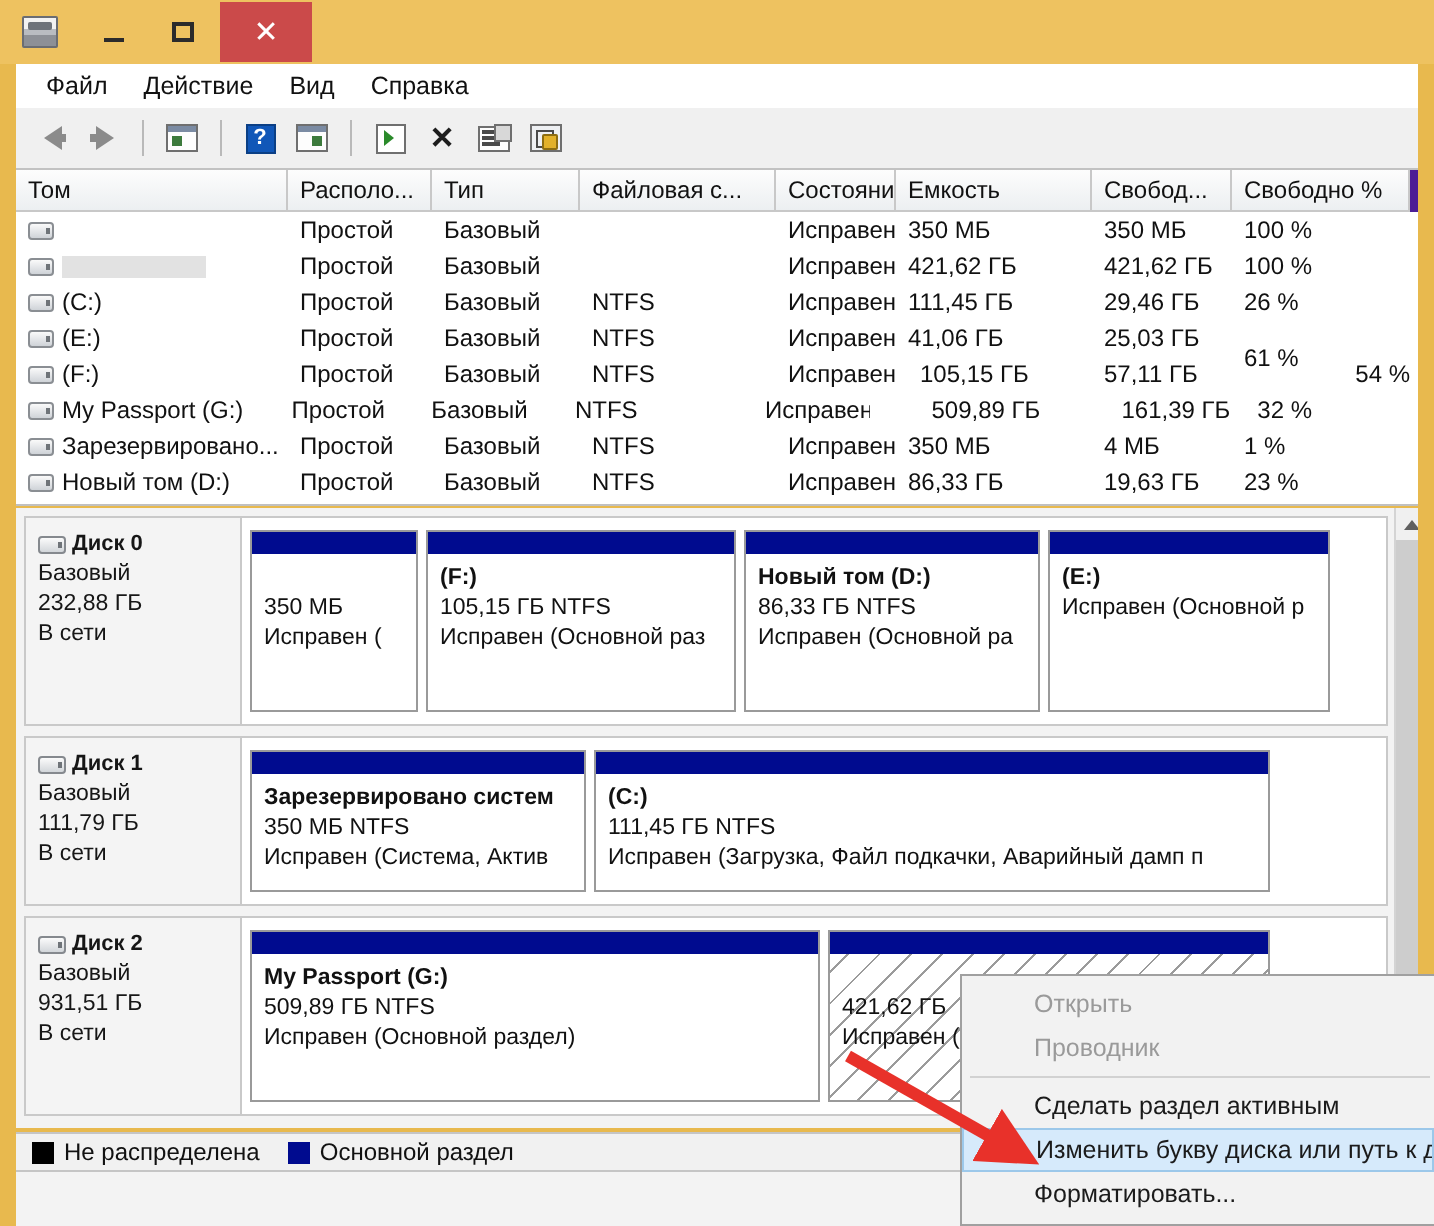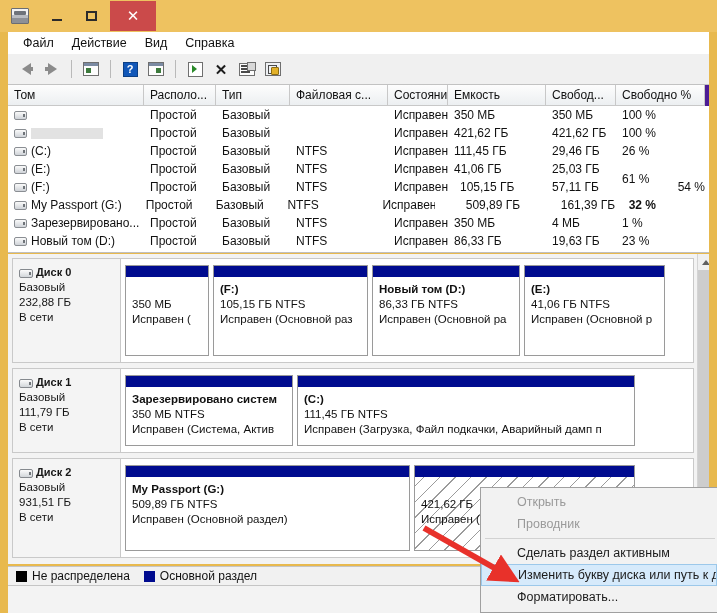--- a/index.html
+++ b/index.html
@@ -307,21 +307,21 @@
           <div class="cell" style="width: 89px; text-align: right;">54 %</div>
         </div>
         <div class="row">
           <div class="cell" style="width: 136px;"><span class="vol-ico"></span><span>My Passport (G:)</span></div>
           <div class="cell" style="width: 72px;">Простой</div>
           <div class="cell" style="width: 74px;">Базовый</div>
           <div class="cell" style="width: 98px;">NTFS</div>
           <div class="cell" style="width: 60px;">Исправен...</div>
           <div class="cell" style="width: 98px; margin-left: 25px;">509,89 ГБ</div>
           <div class="cell" style="width: 70px;">161,39 ГБ</div>
-          <div class="cell" style="width: 89px; font-weight: bold;">32 %</div>
+          <div class="cell" style="width: 89px;">32 %</div>
         </div>
         <div class="row">
           <div class="cell" style="width: 136px;"><span class="vol-ico"></span><span>Зарезервировано...</span></div>
           <div class="cell" style="width: 72px;">Простой</div>
           <div class="cell" style="width: 74px;">Базовый</div>
           <div class="cell" style="width: 98px;">NTFS</div>
           <div class="cell" style="width: 60px;">Исправен...</div>
           <div class="cell" style="width: 98px;">350 МБ</div>
           <div class="cell" style="width: 70px;">4 МБ</div>
           <div class="cell" style="width: 89px;">1 %</div>
@@ -370,21 +370,20 @@
               <div class="pbody">
                 <div class="ptitle">Новый том  (D:)</div>
                 <div>86,33 ГБ NTFS</div>
                 <div>Исправен (Основной ра</div>
               </div>
             </div>
             <div class="part" style="width: 141px;">
               <div class="bar"></div>
               <div class="pbody">
                 <div class="ptitle">(E:)</div>
-                <div>41,06 ГБ NTFS</div>
                 <div>Исправен (Основной р</div>
               </div>
             </div>
           </div>
         </div>
         <div class="disk-row" style="top: 114px; height: 85px; width: 682px;">
           <div class="disk-info">
             <div class="dname"><span class="disk-ico"></span><span>Диск 1</span></div>
             <div>Базовый</div>
             <div>111,79 ГБ</div>

